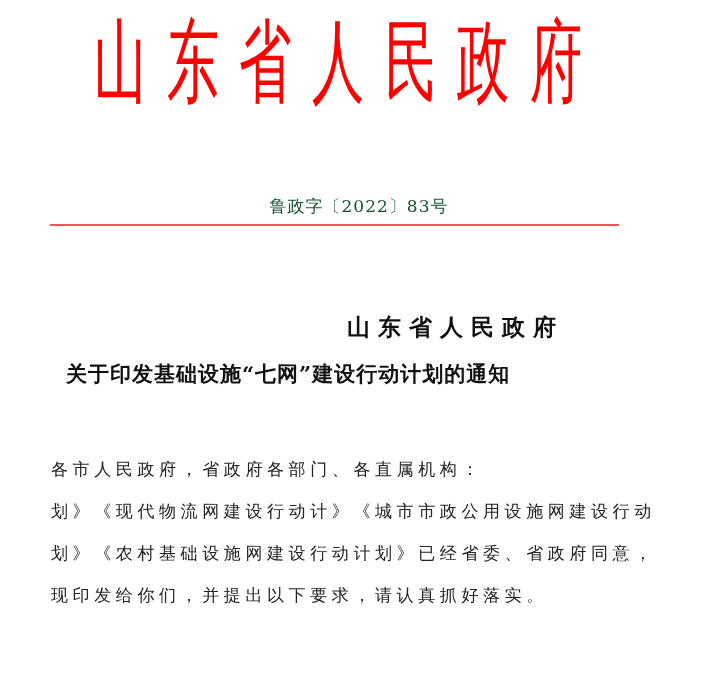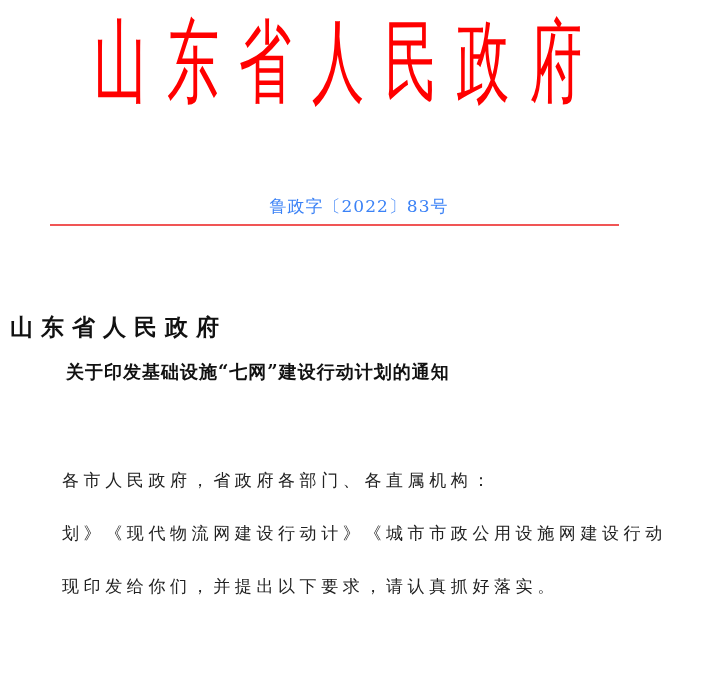--- a/index.html
+++ b/index.html
@@ -36,68 +36,68 @@
       font-weight: normal;
     }
     .doc-number {
       position: absolute;
       left: 0;
       top: 195px;
       width: 704px;
       text-align: center;
       font-size: 17px;
       letter-spacing: 1px;
-      color: #3b82f6;
+      color: #14532d;
       padding-left: 14px;
       box-sizing: border-box;
     }
     .red-rule {
       position: absolute;
       left: 50px;
       top: 224px;
       width: 569px;
       height: 2px;
       background: #f05555;
     }
     .title-line1 {
       position: absolute;
       left: 0;
       top: 312px;
       width: 564px;
-      text-align: left;
+      text-align: right;
       font-size: 23px;
       font-weight: bold;
       letter-spacing: 8px;
       color: #111;
       padding-left: 10px;
       box-sizing: border-box;
     }
     .title-line2 {
       position: absolute;
       left: 66px;
       top: 360px;
       width: 560px;
-      font-size: 18px;
+      font-size: 21px;
       font-weight: bold;
       letter-spacing: 1px;
       color: #111;
       white-space: nowrap;
     }
     .body-text {
       position: absolute;
       left: 50px;
       top: 448px;
       width: 580px;
       font-size: 17px;
       line-height: 41px;
       letter-spacing: 4.6px;
       color: #222;
     }
     .body-text p {
-      margin: 12px;
+      margin: 1px;
       white-space: nowrap;
     }
     .indent {
       padding-left: 38px;
     }
   </style>
 </head>
 <body>
 
 <div class="red-header">
@@ -113,14 +113,15 @@
 <div class="doc-number">鲁政字〔2022〕83号</div>
 
 <div class="red-rule"></div>
 
 <div class="title-line1">山东省人民政府</div>
 <div class="title-line2">关于印发基础设施“七网”建设行动计划的通知</div>
 
 <div class="body-text">
   <p>各市人民政府，省政府各部门、各直属机构：</p>
   <p>划》《现代物流网建设行动计》《城市市政公用设施网建设行动</p>
+  <p>划》《农村基础设施网建设行动计划》已经省委、省政府同意，</p>
   <p>现印发给你们，并提出以下要求，请认真抓好落实。</p>
 </div>
 
 </body></html>

